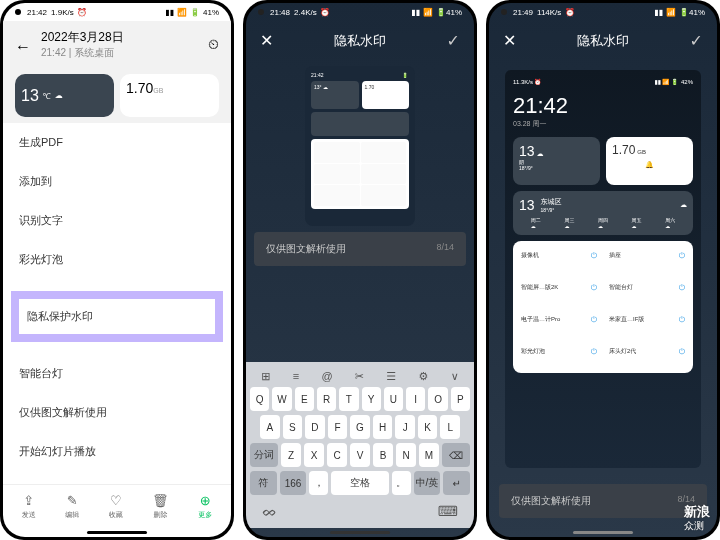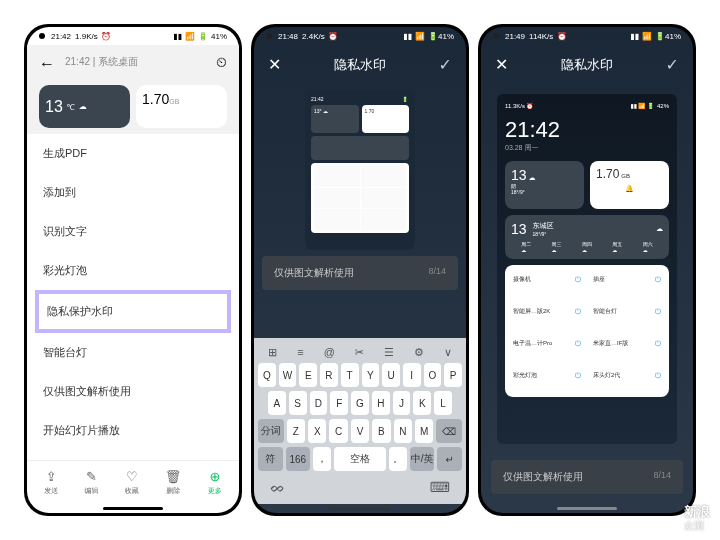--- a/index.html
+++ b/index.html
@@ -1,17 +1,17 @@
 <!DOCTYPE html>
 <html><head>
 <meta charset="utf-8">
 <style>
 *{margin:0;padding:0;box-sizing:border-box;font-family:-apple-system,"PingFang SC",sans-serif}
 body{background:#fff;width:720px;height:540px;position:relative;overflow:hidden}
-.container{display:flex;gap:9px;padding:24px;height:100%}
+.container{display:flex;gap:9px;padding:0;height:100%}
 .phone{flex:1;background:#000;border-radius:24px;padding:3px;position:relative;overflow:hidden}
 .screen{background:#fff;border-radius:22px;height:100%;overflow:hidden;display:flex;flex-direction:column;position:relative}
 .statusbar{display:flex;justify-content:space-between;align-items:center;padding:4px 12px;font-size:8px;height:18px}
 .sb-left{display:flex;gap:4px;align-items:center}
 .sb-right{display:flex;gap:3px;align-items:center}
 .camera{width:6px;height:6px;background:#000;border-radius:50%;margin-right:2px}
 
 .p1-header{display:flex;align-items:center;padding:8px 12px;gap:10px;background:#f2f2f2}
 .back-arrow{font-size:16px}
 .p1-title{flex:1}
@@ -20,21 +20,21 @@
 .p1-clock{font-size:14px}
 .p1-widgets{display:flex;gap:6px;padding:6px 12px;background:#f2f2f2;height:55px}
 .widget{flex:1;border-radius:10px;padding:6px;font-size:8px}
 .w-dark{background:#3a4550;color:#fff;display:flex;align-items:center;gap:4px}
 .w-temp{font-size:16px;font-weight:300}
 .w-light{background:#fff}
 .w-num{font-size:14px}
 .w-unit{font-size:7px;color:#999}
 .p1-menu{flex:1;background:#fff;padding:0 16px;overflow-y:auto}
 .menu-item{padding:12px 0;font-size:11px;color:#333;border-bottom:0}
-.menu-item.highlight{border:4px solid #c4b5fd;margin:0 -8px;padding:10px 8px}
+.menu-item.highlight{border:8px solid #c4b5fd;margin:12px -8px;padding:10px 8px}
 .p1-bottom{display:flex;justify-content:space-around;padding:8px 4px;border-top:1px solid #eee}
 .btm-btn{display:flex;flex-direction:column;align-items:center;gap:2px;font-size:7px;color:#666}
 .btm-btn.active{color:#07c160}
 .btm-icon{font-size:13px}
 .home-ind{height:3px;width:60px;background:#000;border-radius:2px;margin:3px auto}
 
 .p2-screen,.p3-screen{background:linear-gradient(180deg,#1a2838 0%,#2a3848 100%)}
 .p2-header{display:flex;justify-content:space-between;align-items:center;padding:10px 14px;color:#fff}
 .p2-x{font-size:16px}
 .p2-title{font-size:13px}
@@ -94,20 +94,21 @@
     <div class="sb-right">
             <span>▮▮</span>
             <span>📶</span>
             <span>🔋</span>
             <span>41%</span>
           </div>
   </div>
   <div class="p1-header">
     <span class="back-arrow">←</span>
     <div class="p1-title">
+      <div class="p1-date">2022年3月28日</div>
       <div class="p1-sub">21:42 | 系统桌面</div>
     </div>
     <span class="p1-clock">⏲</span>
   </div>
   <div class="p1-widgets">
     <div class="widget w-dark">
             <span class="w-temp">13</span>
             <span>℃</span>
             <span>☁</span>
           </div>

